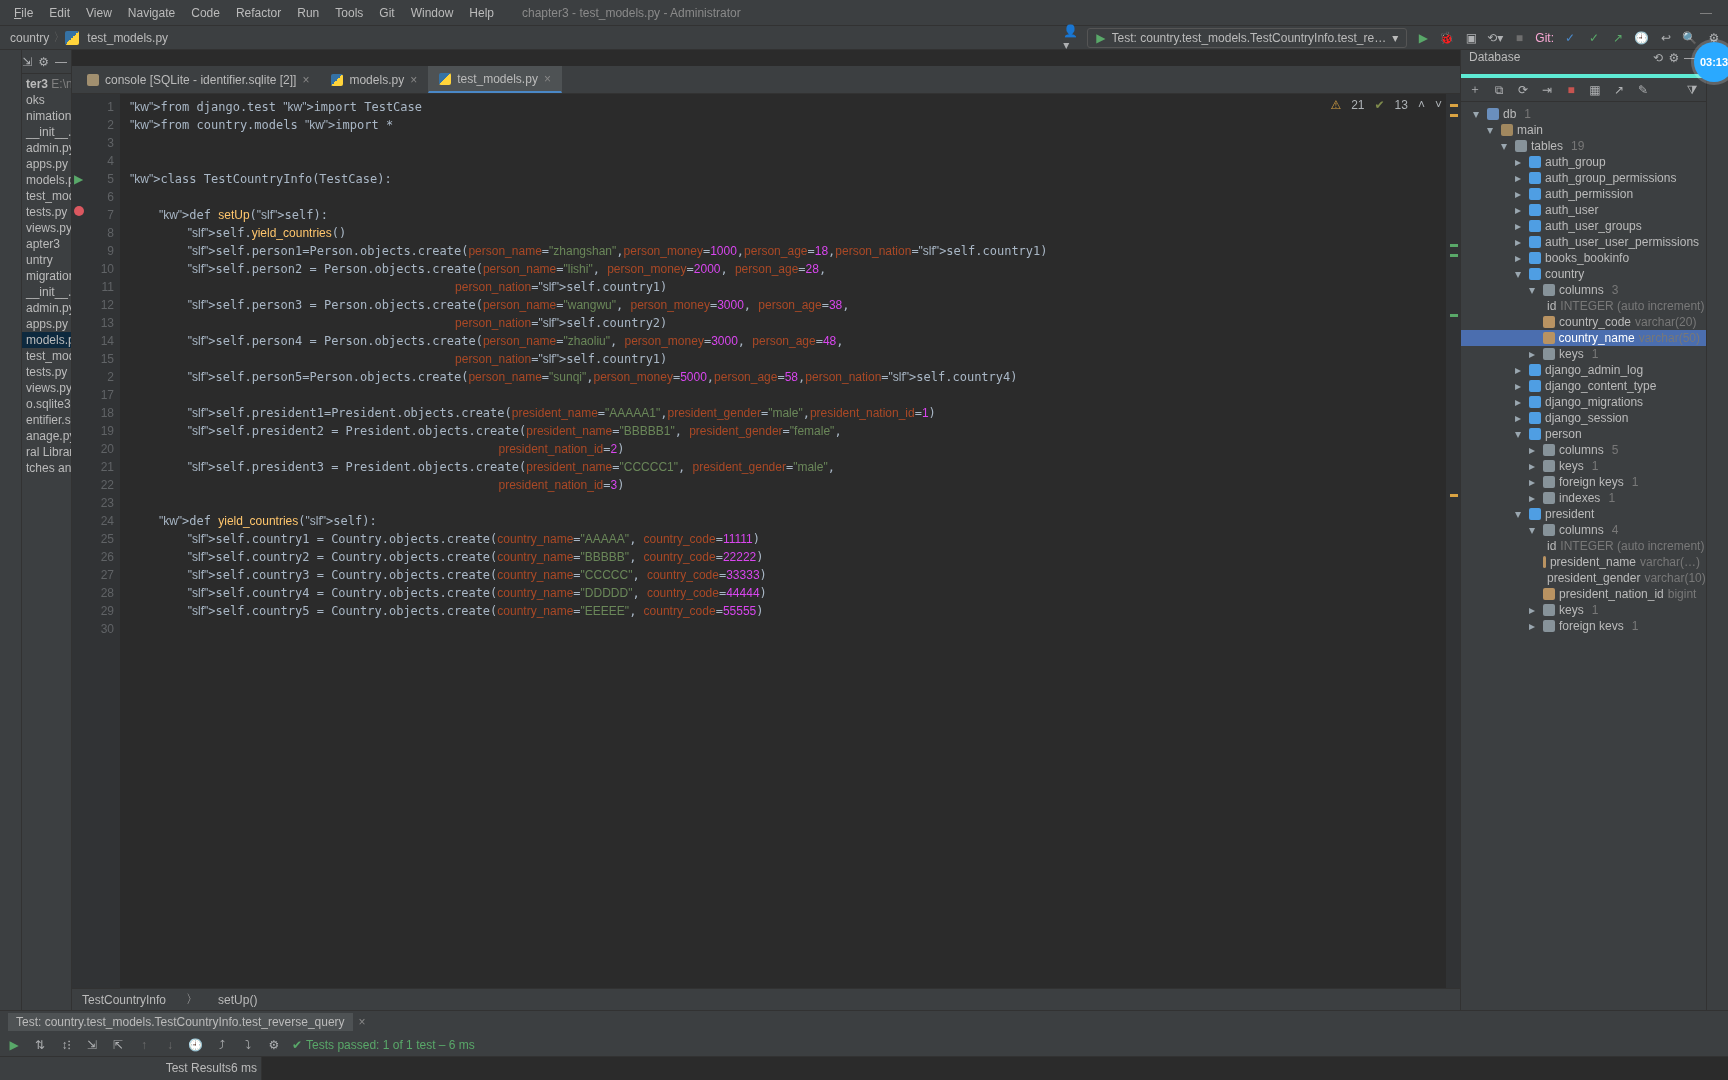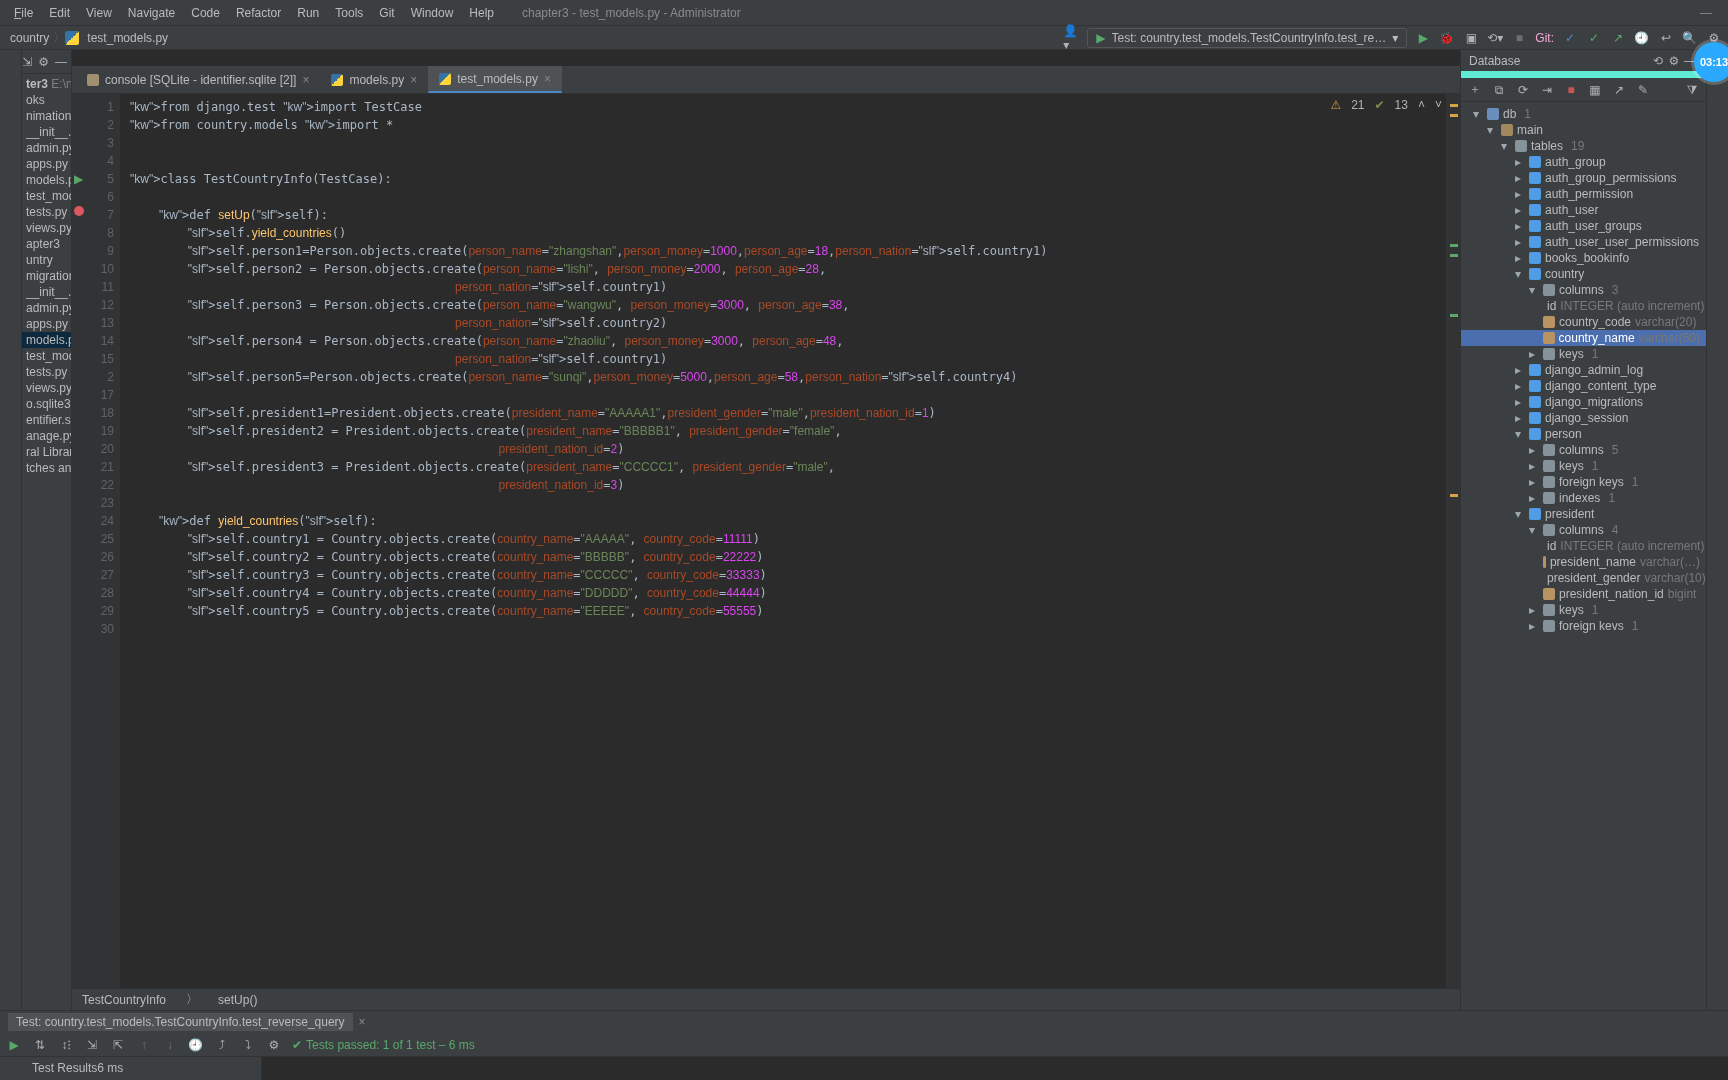--- a/index.html
+++ b/index.html
@@ -40,39 +40,39 @@
 .gut .ln { height:18px; }
 .gut .play-gut { position:absolute; left:2px; top:76px; color:#59a869; }
 .gut .bp { position:absolute; left:2px; top:112px; width:10px; height:10px; border-radius:50%; background:#db5860; }
 .code { flex:1; padding:4px 0 4px 10px; font-family:"Consolas",monospace; line-height:18px; white-space:pre; color:#a9b7c6; overflow:hidden; position:relative; } .str{color:#6a8759;} .num{color:#d946ef;} .par{color:#aa4926;} .fn{color:#ffc66d;}
 .ed-status { height:22px; background:#3c3f41; border-top:1px solid #323232; display:flex; align-items:center; padding:0 10px; color:#bbbbbb; gap:20px; }
 .ed-err-strip { position:absolute; right:0; top:0; width:14px; height:100%; background:#313335; }
 .ed-err-strip .m { position:absolute; right:2px; width:8px; height:3px; }
 .ed-ann { position:absolute; top:4px; right:18px; display:flex; gap:10px; color:#aeb3b7; align-items:center; }
 .ed-ann .warn{color:#d9a343;} .ed-ann .typo{color:#7f8b4c;}
 .right-panel { width:246px; background:#3c3f41; border-left:1px solid #323232; display:flex; flex-direction:column; }
-.rp-head { height:28px; display:flex; align-items:center; padding:0 8px; border-bottom:7px solid #5eead4; color:#bbbbbb; }
+.rp-head { height:28px; display:flex; padding:0 8px; border-bottom:4px solid #5eead4; color:#bbbbbb; }
 .rp-tb { height:24px; display:flex; align-items:center; justify-content:flex-start; gap:8px; padding:0 6px; border-bottom:1px solid #323232; }
 .db-tree { padding:4px 0; overflow:auto; flex:1; font-size:11px; }
 .db-tree .n { padding:1px 6px 1px 8px; white-space:nowrap; color:#bbbbbb; display:flex; align-items:center; gap:4px; }
 .db-tree .n.sel { background:#4b6eaf; color:#fff; }
 .db-tree .ind0{padding-left:12px} .db-tree .ind1{padding-left:26px} .db-tree .ind2{padding-left:40px} .db-tree .ind3{padding-left:54px} .db-tree .ind4{padding-left:68px} .db-tree .ind5{padding-left:82px}
 .db-tree .attr{color:#787878;} .db-tree .cnt{color:#787878; margin-left:4px;}
 .chev::before{content:"▾"; color:#9aa7b0; width:10px; display:inline-block;} .chev.c::before{content:"▸";}
 .ic-db,.ic-sch,.ic-fold,.ic-tbl,.ic-col,.ic-key{width:12px;height:12px;display:inline-block;border-radius:2px;}
 .ic-db{background:#6a8fbd;} .ic-sch{background:#a1885f;} .ic-fold{background:#87939a;} .ic-tbl{background:#4f9ee3;} .ic-col{background:#b99362;} .ic-key{background:#c9a14a;}
 .right-gut{width:22px;background:#3c3f41;border-left:1px solid #323232;}
 .run-tw { height:180px; background:#2b2b2b; border-top:1px solid #323232; display:flex; flex-direction:column; }
 .run-tabs { height:22px; background:#3c3f41; display:flex; align-items:center; padding:0 8px; color:#bbbbbb; gap:6px; }
 .run-tabs .rtab { padding:2px 8px; background:#4e5254; }
 .run-tb { height:24px; background:#3c3f41; border-bottom:1px solid #323232; display:flex; align-items:center; gap:10px; padding:0 6px; }
 .run-tb .pass{color:#59a869; display:flex; align-items:center; gap:4px;}
 .run-body { flex:1; display:flex; }
 .run-tree { width:262px; background:#3c3f41; border-right:1px solid #323232; }
-.run-tree-head { padding:4px 4px; color:#bbbbbb; display:flex; justify-content:flex-start;margin-left:28px; }
+.run-tree-head { padding:4px 4px; color:#bbbbbb; display:flex; justify-content:flex-end;margin-left:28px; }
 .run-con { flex:1; background:#2b2b2b; color:#bbbbbb; font-family:"Consolas",monospace; padding:40px 8px 8px 8px; white-space:pre; overflow:hidden; }
 .clock-badge{position:absolute;top:42px;right:-6px;width:40px;height:40px;border-radius:50%;background:#2aa9ff;display:flex;align-items:center;justify-content:center;color:#fff;font-size:11px;font-weight:bold;box-shadow:0 0 0 3px rgba(255,255,255,.2);}
 </style>
 </head>
 <body>
 
 <div class="menubar">
 
   <span><u>F</u>ile</span>
     <span>Edit</span>

